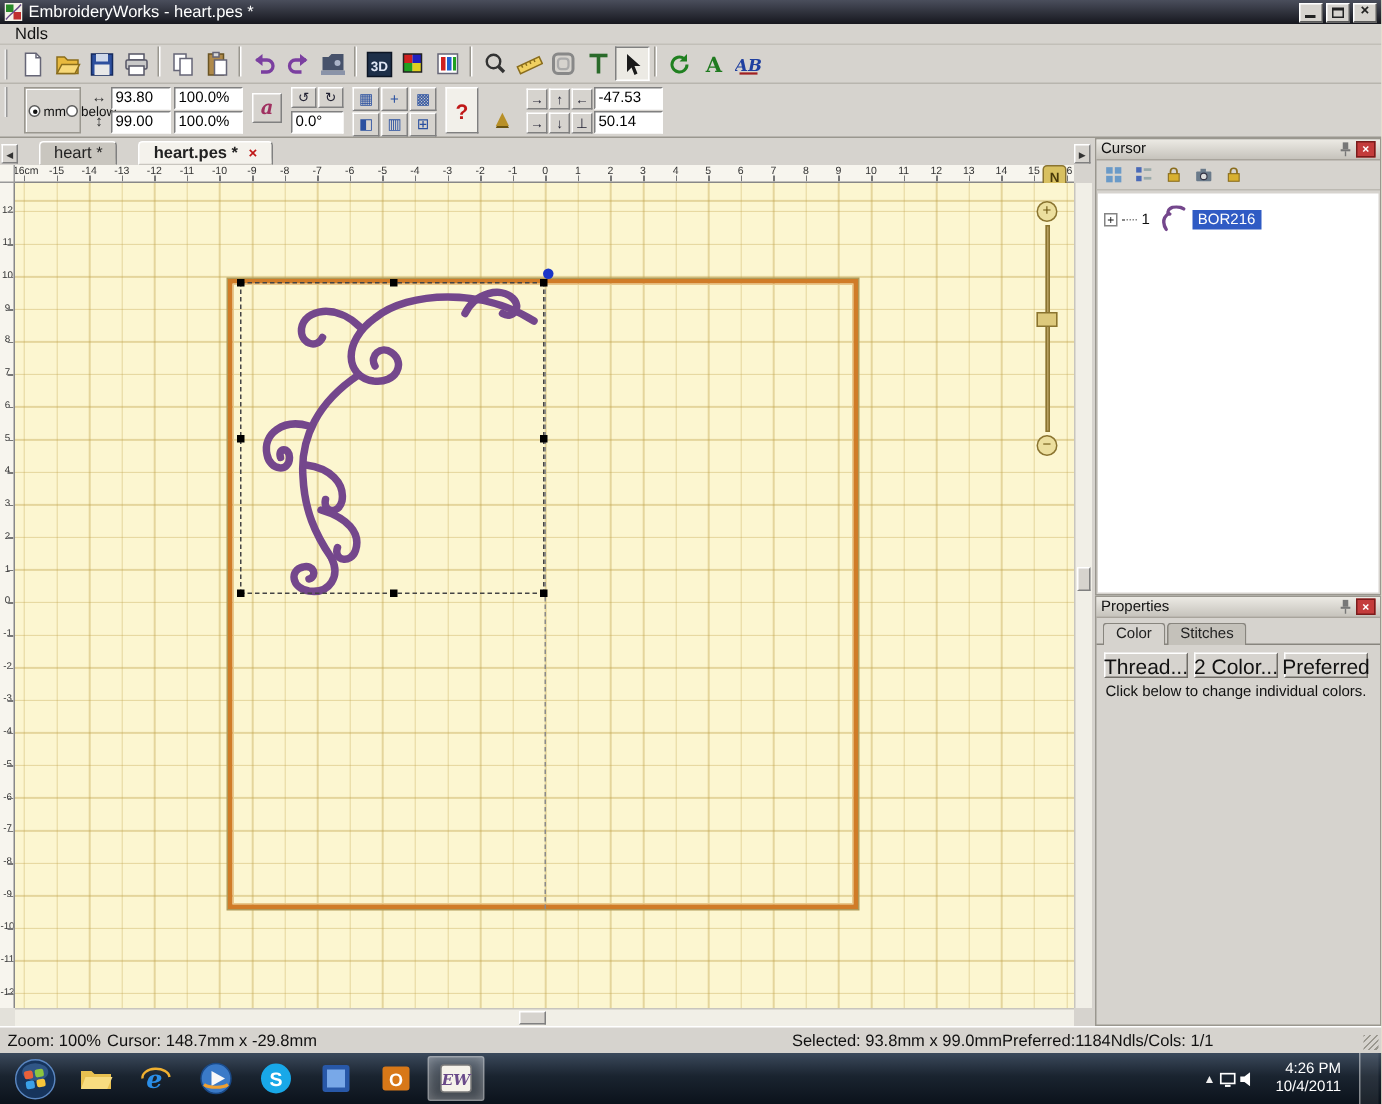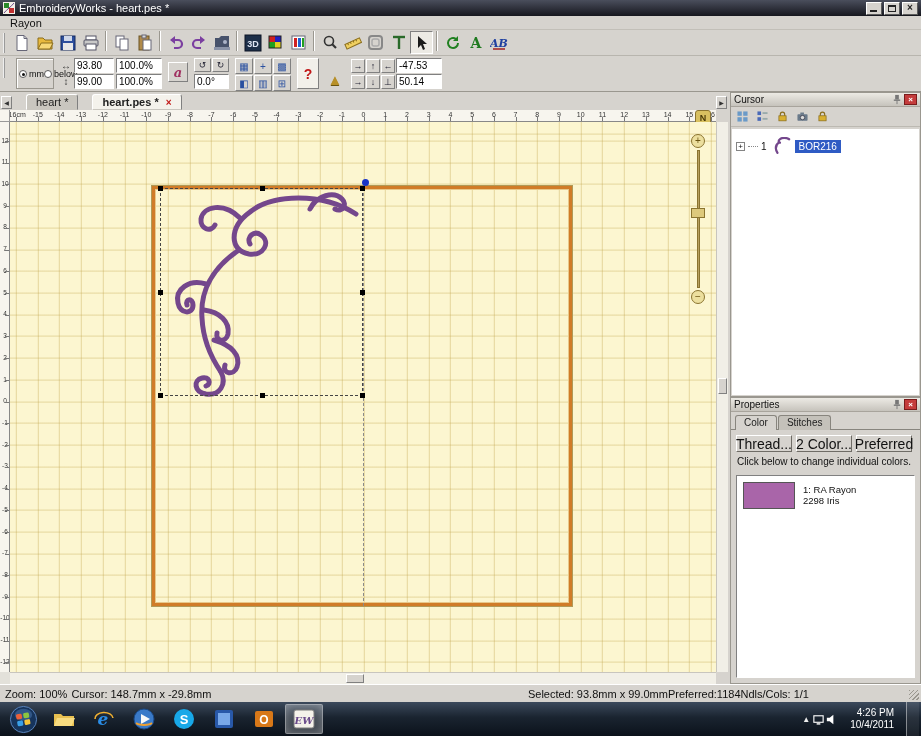--- a/index.html
+++ b/index.html
@@ -163,21 +163,21 @@
       <div class="winbtn">
           <div class="glyph-max"></div>
         </div>
       <div class="winbtn">
           <div class="glyph-close">×</div>
         </div>
     </div>
   </div>
 
   <div class="menubar">
-    <span class="menuitem">Rayon</span>
+    <span class="menuitem">Ndls</span>
   </div>
 
   <div class="toolbar1">
     <div class="grip"></div>
     <div class="tbrow" id="tb1">
         <div class="tbtn">
           <svg viewBox="0 0 18 18">
             <path d="M4 1.5h7l3 3v12H4z" fill="#fff" stroke="#667"></path>
             <path d="M11 1.5v3h3" fill="none" stroke="#667"></path>
           </svg>
@@ -574,29 +574,20 @@
       <div class="pt ptab active">Color</div>
       <div class="pt ptab">Stitches</div>
     </div>
     <div class="ptabline"></div>
     <div class="pbtns">
       <div class="pbtn">Thread...</div>
       <div class="pbtn">2 Color...</div>
       <div class="pbtn">Preferred</div>
     </div>
     <div class="phint">Click below to change individual colors.</div>
-    <div class="clist">
-      <div class="colorrow">
-        <div class="swatch" style="background: rgb(169, 101, 169);"></div>
-        <div class="ctext">
-          <div>1: RA Rayon</div>
-          <div>2298 Iris</div>
-        </div>
-      </div>
-    </div>
   </div>
 
   <div class="status">
     <span class="s-zoom">Zoom: 100%</span>
     <span class="s-cursor">Cursor: 148.7mm x -29.8mm</span>
     <span class="s-right">
       <span>Selected: 93.8mm x 99.0mm</span>
       <span>Preferred:1184</span>
       <span>Ndls/Cols: 1/1</span>
     </span>

